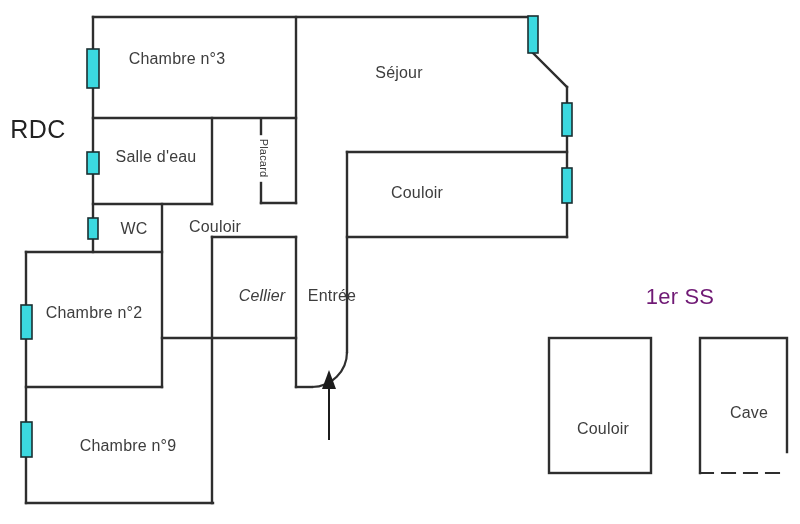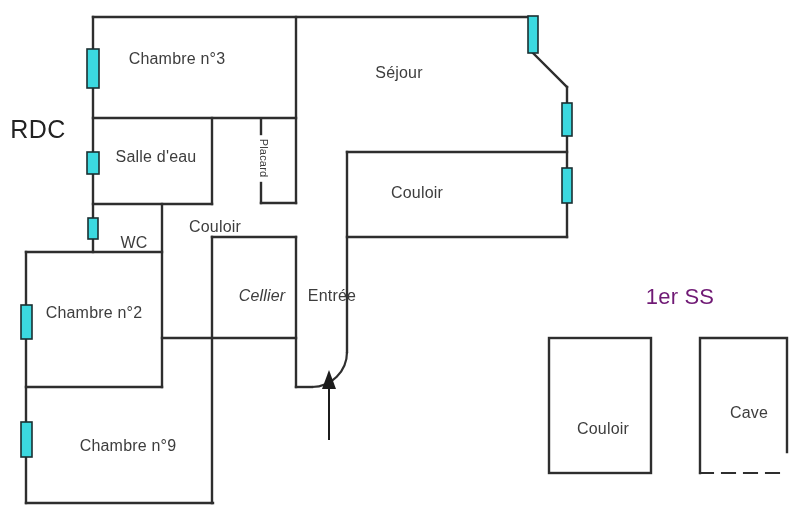--- a/index.html
+++ b/index.html
@@ -100,21 +100,21 @@
     </g>
   </svg>
 
   <div class="lbl big" style="left:38px;top:129px;">RDC</div>
   <div class="lbl mid" style="left:680px;top:297px;">1er SS</div>
 
   <div class="lbl" style="left:177px;top:59px;">Chambre n°3</div>
   <div class="lbl" style="left:399px;top:73px;">Séjour</div>
   <div class="lbl" style="left:156px;top:157px;">Salle d'eau</div>
   <div class="lbl rot" style="left:264px;top:158px;">Placard</div>
-  <div class="lbl" style="left:134px;top:243px;">WC</div>
+  <div class="lbl" style="left:134px;top:229px;">WC</div>
   <div class="lbl" style="left:215px;top:227px;">Couloir</div>
   <div class="lbl" style="left:262px;top:296px;font-style:italic;">Cellier</div>
   <div class="lbl" style="left:328px;top:296px;padding-left:8px;">Entrée</div>
   <div class="lbl" style="left:417px;top:193px;">Couloir</div>
   <div class="lbl" style="left:94px;top:313px;">Chambre n°2</div>
   <div class="lbl" style="left:128px;top:446px;">Chambre n°9</div>
   <div class="lbl" style="left:603px;top:429px;">Couloir</div>
   <div class="lbl" style="left:749px;top:413px;">Cave</div>
 
 </div>

